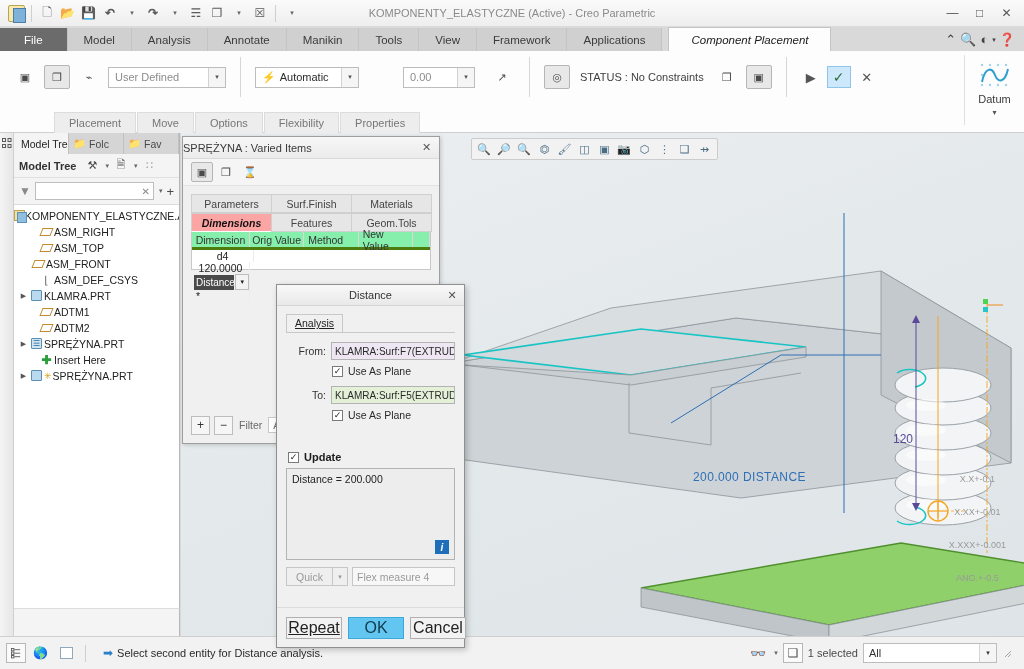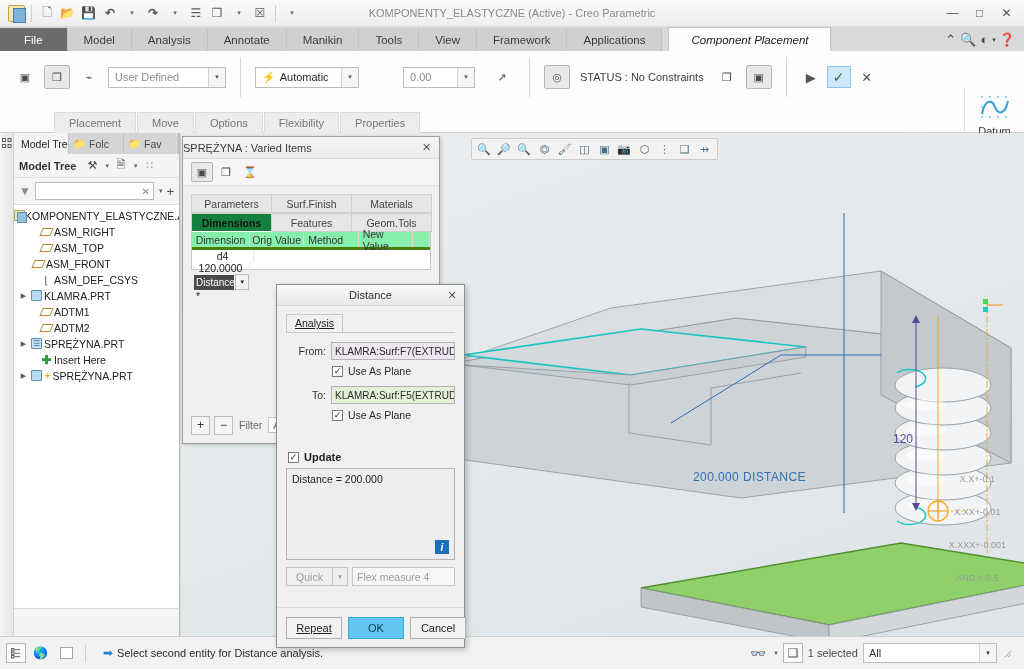--- a/index.html
+++ b/index.html
@@ -92,21 +92,21 @@
   .statustext { font-size: 11px; color: #3f3f3f; margin: 0 4px; }
   .okbtn {
     width: 24px; height: 22px; background: #cde8fa; border: 1px solid #8fc5e8;
     display: flex; align-items: center; justify-content: center; color: #2d6b3f; font-size: 14px;
   }
   .xbtn { width: 20px; height: 22px; display: flex; align-items: center; justify-content: center;
           color: #555; font-size: 13px; }
   .datumpanel {
     position: absolute; right: 0; top: 4px; width: 60px; height: 70px;
     border-left: 1px solid #e0e0e0; display: flex; flex-direction: column;
-    align-items: center; justify-content: flex-start; padding-top: 6px; margin-top: 32px;
+    align-items: center; justify-content: flex-start; padding-top: 6px;
   }
   .datumpanel .lbl { font-size: 11px; color: #3a3a3a; margin-top: 2px; }
   .datumpanel .dcaret { font-size: 8px; color: #555; margin-top: 3px; }
 
   
   .subtabs {
     position: absolute; left: 54px; top: 112px; height: 21px; display: flex; z-index: 4;
   }
   .subtab {
     padding: 0 14px; height: 21px; display: flex; align-items: center;
@@ -225,21 +225,21 @@
     height: 27px; display: flex; align-items: center; gap: 2px; padding: 0 8px;
     border-bottom: 1px solid #e2e2e2; background: #f5f5f5;
   }
   .vd-tabs { padding: 8px 8px 0 8px; }
   .tabrow { display: flex; }
   .vtab {
     flex: 1; height: 19px; display: flex; align-items: center; justify-content: center;
     font-size: 10.5px; color: #444; background: #e6e6e6; border: 1px solid #cfcfcf;
     margin-right: -1px;
   }
-  .vtab.active { background: #15803d; color: #111; font-weight: bold; border-bottom-color: #fdfdfd; }
+  .vtab.active { background: #fca5a5; color: #111; font-weight: bold; border-bottom-color: #fdfdfd; font-style: italic; }
   .vd-table { margin: 0 8px; background: #fff; border: 1px solid #c8c8c8; border-top: none; }
   .vt-head { display: flex; height: 18px; background: #86efac; border-bottom: 3px solid #4d7c0f; }
   .vt-head div {
     font-size: 10.5px; color: #333; display: flex; align-items: center; justify-content: center;
     border-right: 1px solid #d8d8d8;
   }
   .vt-row { display: flex; height: 19px; flex-direction: column; }
   .vt-row div {
     font-size: 10.5px; color: #222; display: flex; align-items: center;
     border-right: 1px solid #ececec;
@@ -332,21 +332,21 @@
     font-size: 10.5px; color: #9a9a9a;
   }
   .dd-buttons {
     position: absolute; left: 0; right: 0; bottom: 0; height: 40px;
     border-top: 1px solid #dcdcdc; display: flex; align-items: center;
     padding: 0 9px; gap: 6px;
   }
   .dbtn {
     height: 22px; min-width: 56px; padding: 0 10px; border: 1px solid #b0b0b0;
     background: #f2f2f2; display: flex; align-items: center; justify-content: center;
-    font-size: 11px; color: #222;
+    font-size: 16px; color: #222;
   }
   .dbtn.primary { background: #62c6f0; border-color: #3ca9dd; color: #10394d; margin-left: auto; }
 
   
   .statusbar {
     position: absolute; left: 0; bottom: 0; width: 1024px; height: 33px;
     background: #f2f2f2; border-top: 1px solid #cfcfcf; display: flex; align-items: center;
   }
   .sb-left { display: flex; align-items: center; gap: 5px; padding-left: 6px; }
   .sb-ico {

